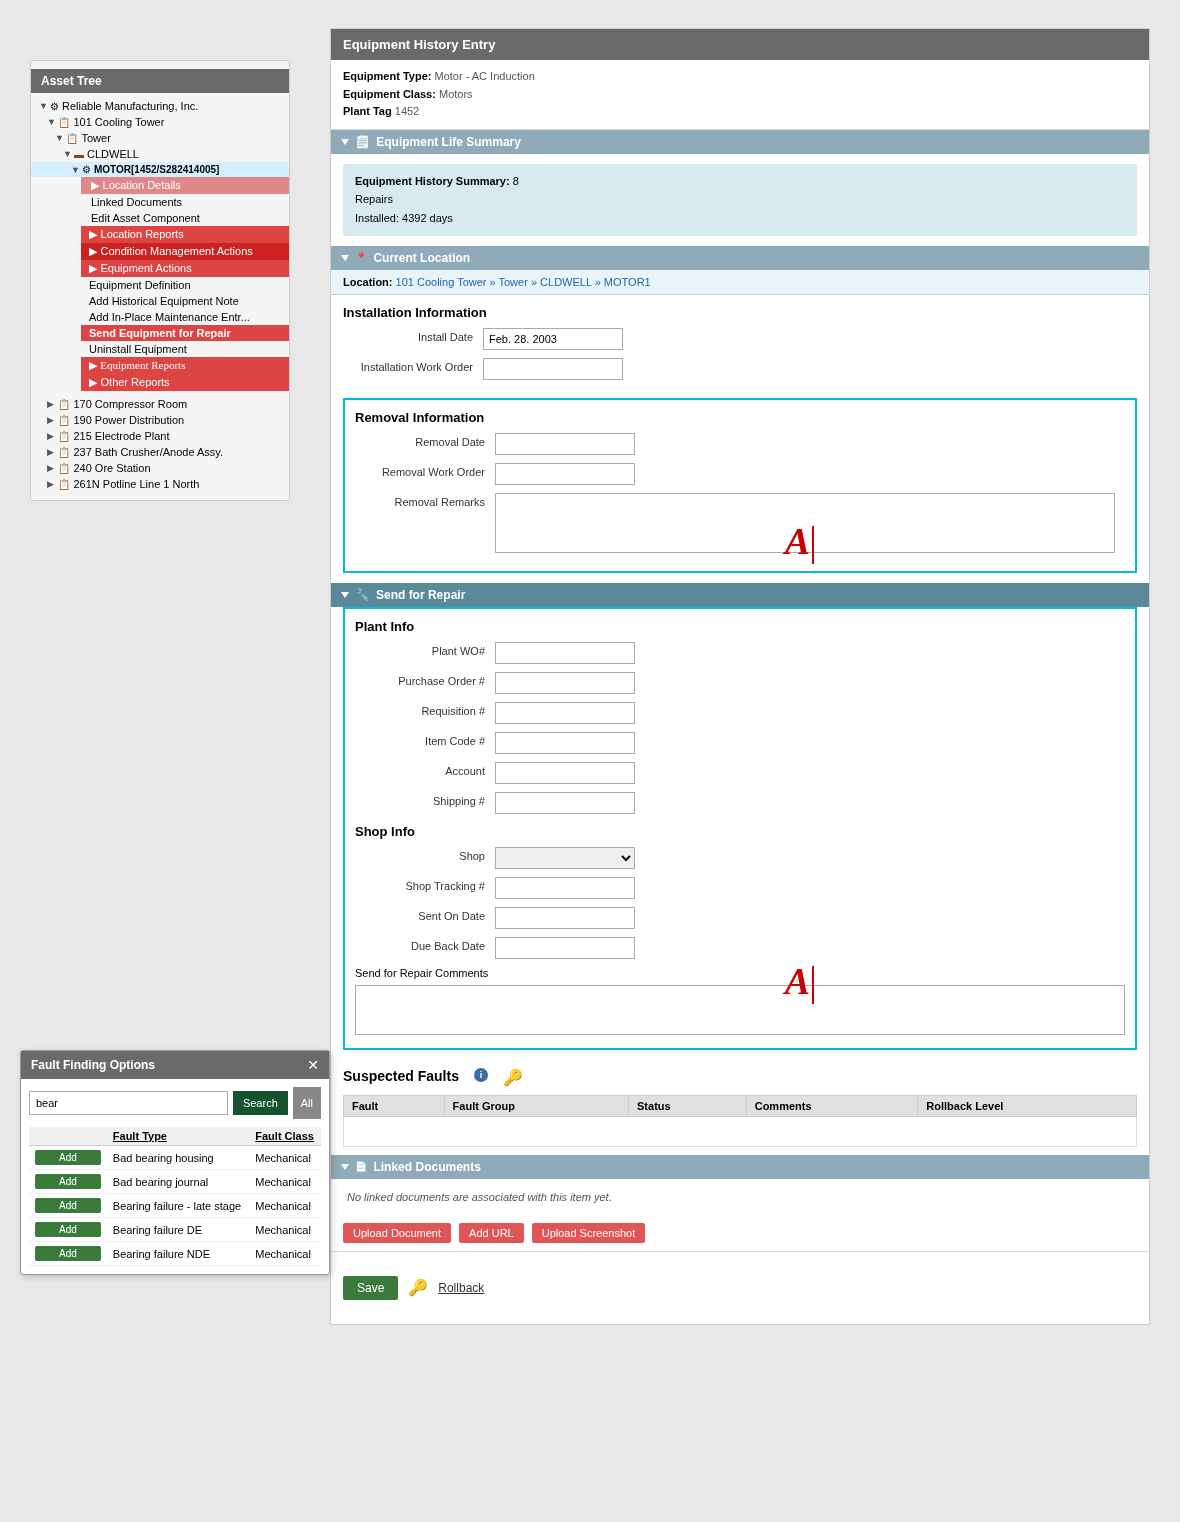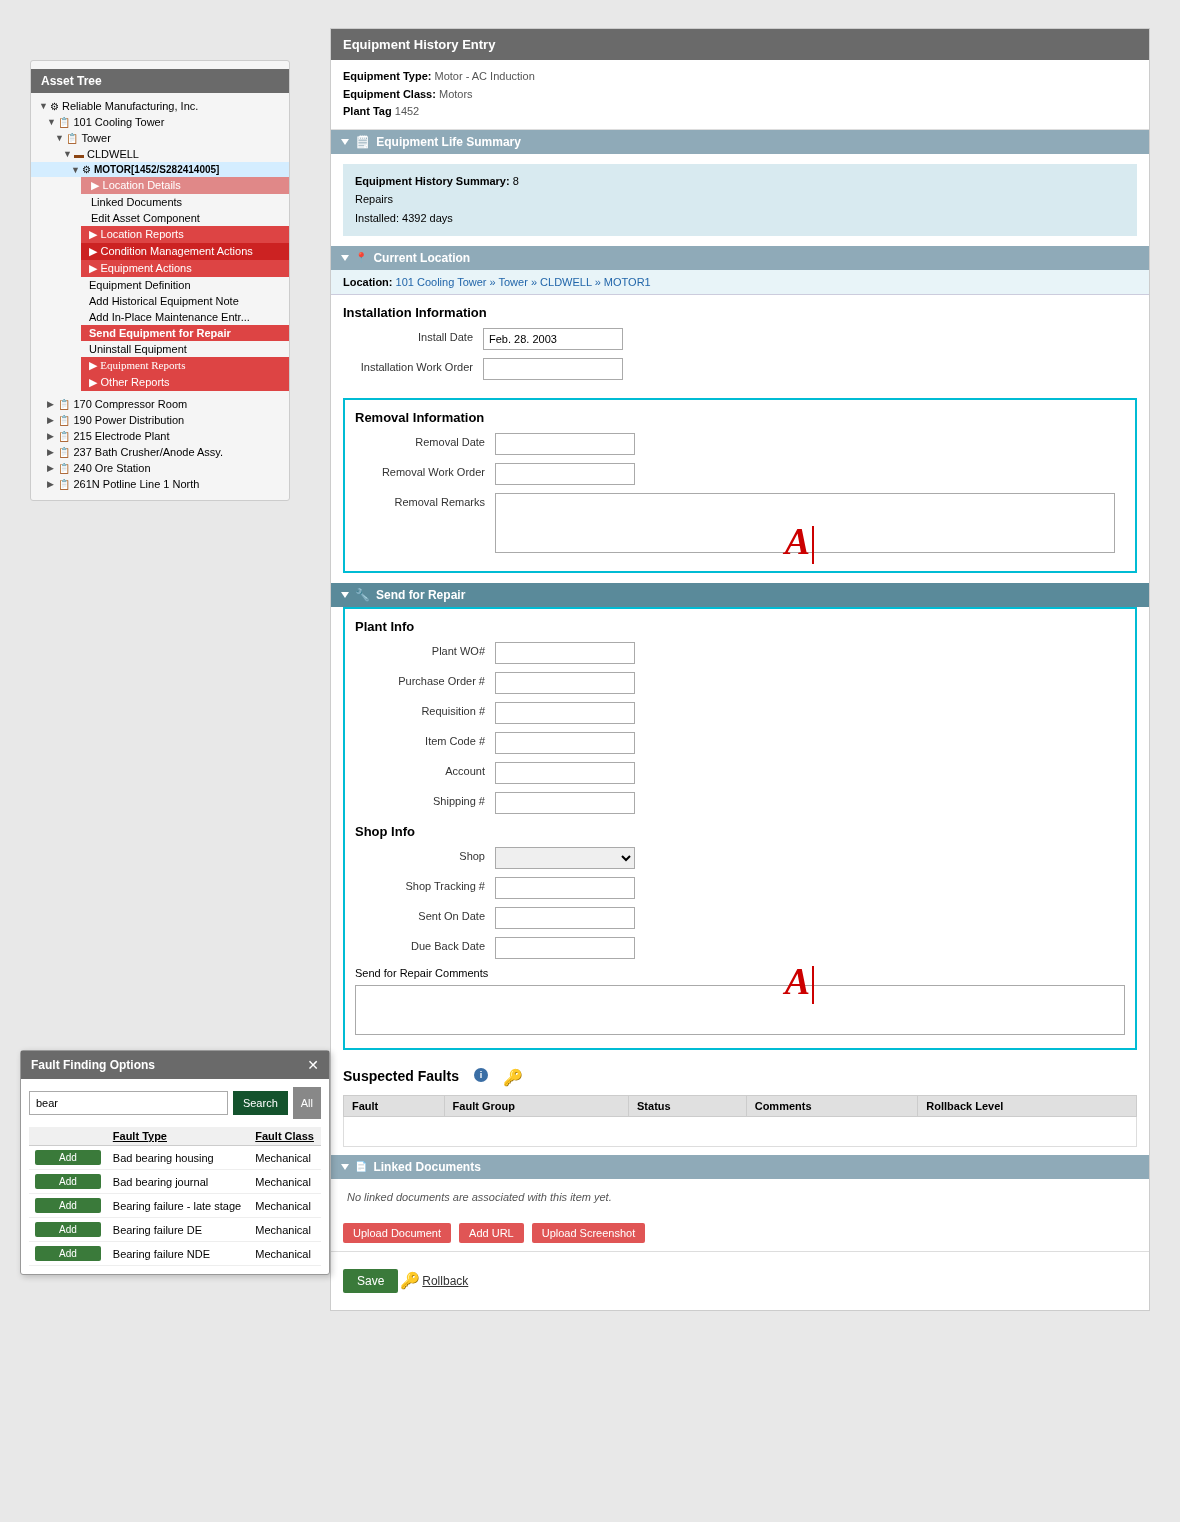--- a/index.html
+++ b/index.html
@@ -192,24 +192,24 @@
       color: white;
       border: none;
       padding: 4px 10px;
       font-size: 11px;
       cursor: pointer;
       border-radius: 2px;
     }
 
     
     .footer-buttons {
-      padding: 17px 12px;
+      padding: 24px 12px;
       display: flex;
       align-items: center;
-      gap: 2px;
+      gap: 10px;
       border-top: 1px solid #ddd;
     }
     .save-btn {
       background: #3a7a3a;
       color: white;
       border: none;
       padding: 5px 14px;
       font-size: 12px;
       cursor: pointer;
       border-radius: 2px;

